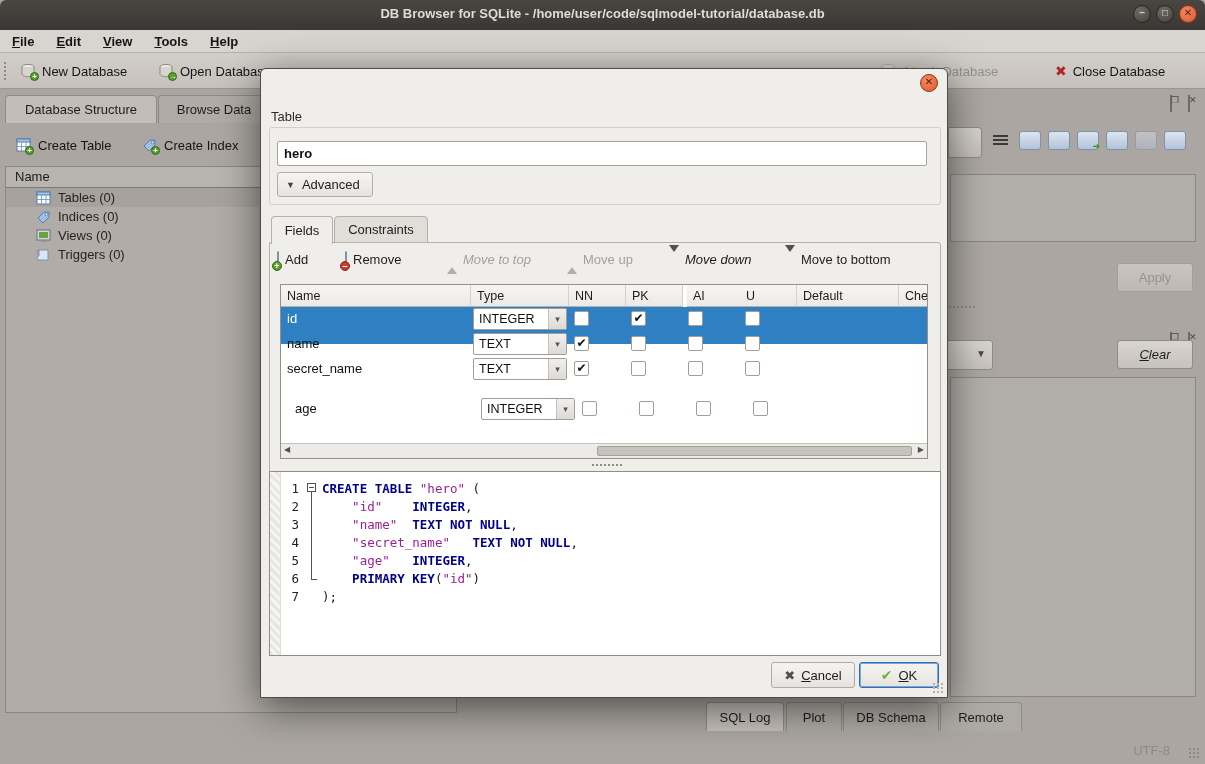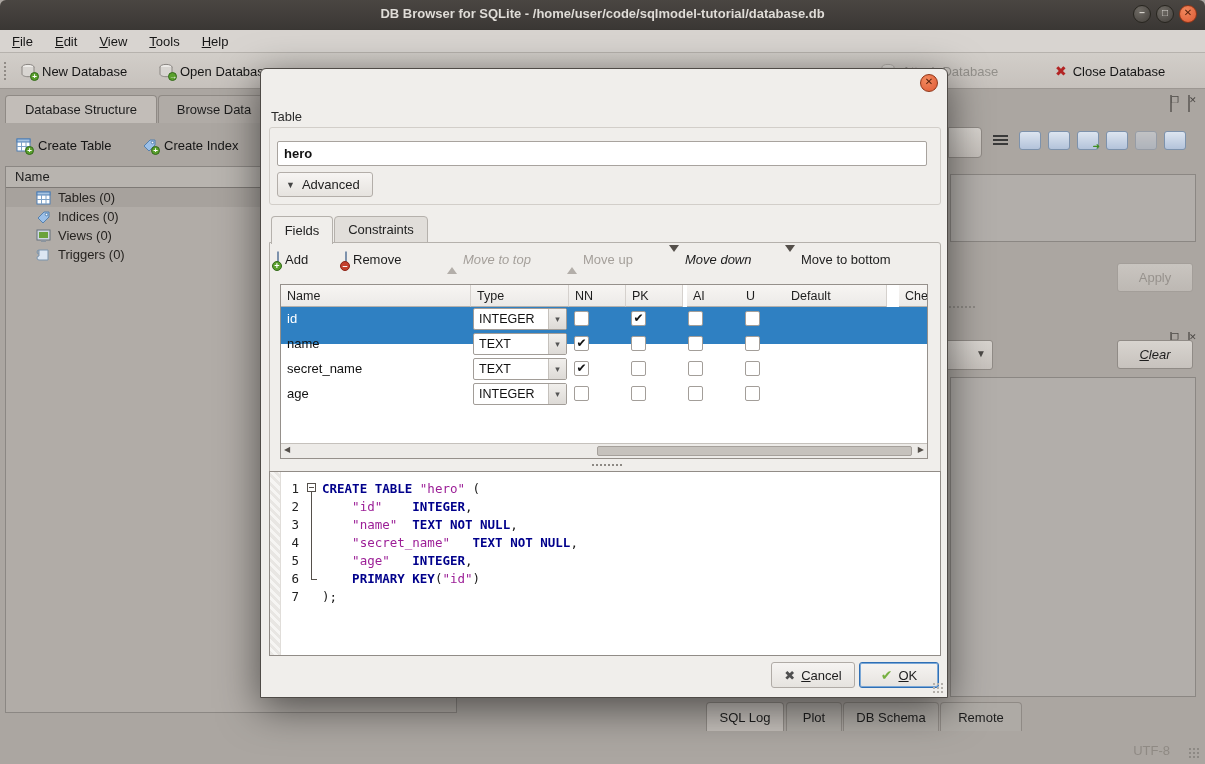--- a/index.html
+++ b/index.html
@@ -15,21 +15,21 @@
   .wbtns{position:absolute;right:8px;top:5px;display:flex;gap:5px;}
   .wbtn{width:18px;height:18px;border-radius:50%;background:radial-gradient(circle at 35% 30%,#6e6a64,#44403c);
         border:1px solid #27251f;box-sizing:border-box;position:relative;}
   .wbtn.close{background:radial-gradient(circle at 35% 30%,#f0875c,#df5b35);border-color:#8f3517;}
   .wbtn .g{position:absolute;left:0;right:0;top:1px;text-align:center;font-size:10px;color:#d8d5d0;font-weight:bold;}
   .wbtn.close .g{color:#54200c;}
 
   
   .menubar{left:0;top:30px;width:1205px;height:23px;background:#d8d4d0;border-bottom:1px solid #b6b2ad;
            display:flex;align-items:center;padding-left:12px;box-sizing:border-box;gap:22px;}
-  .menu-item{color:#161616;}
+  .menu-item{color:#161616;font-weight:bold;}
 
   
   .toolbar{left:0;top:53px;width:1205px;height:36px;background:linear-gradient(#d2cec9,#c6c1bc);
            border-bottom:1px solid #9c9792;box-sizing:border-box;}
   .handle{position:absolute;left:3px;top:8px;width:5px;height:20px;
           background-image:radial-gradient(#908b86 1px,transparent 1.2px);background-size:4px 4px;}
   .tbtn{position:absolute;top:6px;height:24px;display:flex;align-items:center;gap:6px;color:#161616;}
   .tbtn.disabled{color:#93908b;}
   .dbwrap{position:relative;width:16px;height:16px;}
   .badge{position:absolute;right:-3px;bottom:-2px;width:9px;height:9px;border-radius:50%;
@@ -355,21 +355,21 @@
   <div id="dlg-actions"></div>
 
   <div class="grid">
     <div id="grid-head">
         <div class="ghead" style="left: 0px; width: 190px;">Name</div>
         <div class="ghead" style="left: 190px; width: 98px;">Type</div>
         <div class="ghead" style="left: 288px; width: 57px;">NN</div>
         <div class="ghead" style="left: 345px; width: 57px;">PK</div>
         <div class="ghead" style="left: 406px; width: 57px;">AI</div>
         <div class="ghead" style="left: 459px; width: 57px;">U</div>
-        <div class="ghead" style="left: 504px; width: 102px;">Default</div>
+        <div class="ghead" style="left: 516px; width: 102px;">Default</div>
         <div class="ghead" style="left: 618px; width: 90px;">Check</div>
       </div>
     <div id="grid-rows">
         <div class="grow sel" style="top: 22px;">
           <div class="gname">id</div>
           <div class="combo">
             <span class="tx">INTEGER</span>
             <span class="ab">▾</span>
           </div>
           <div class="cb" style="left: 293px;"></div>
@@ -392,21 +392,21 @@
           <div class="gname">secret_name</div>
           <div class="combo">
             <span class="tx">TEXT</span>
             <span class="ab">▾</span>
           </div>
           <div class="cb" style="left: 293px;">✔</div>
           <div class="cb" style="left: 350px;"></div>
           <div class="cb" style="left: 407px;"></div>
           <div class="cb" style="left: 464px;"></div>
         </div>
-        <div class="grow" style="top: 97px;">
+        <div class="grow" style="top: 112px; margin-left: 8px;">
           <div class="gname">age</div>
           <div class="combo">
             <span class="tx">INTEGER</span>
             <span class="ab">▾</span>
           </div>
           <div class="cb" style="left: 293px;"></div>
           <div class="cb" style="left: 350px;"></div>
           <div class="cb" style="left: 407px;"></div>
           <div class="cb" style="left: 464px;"></div>
         </div>

